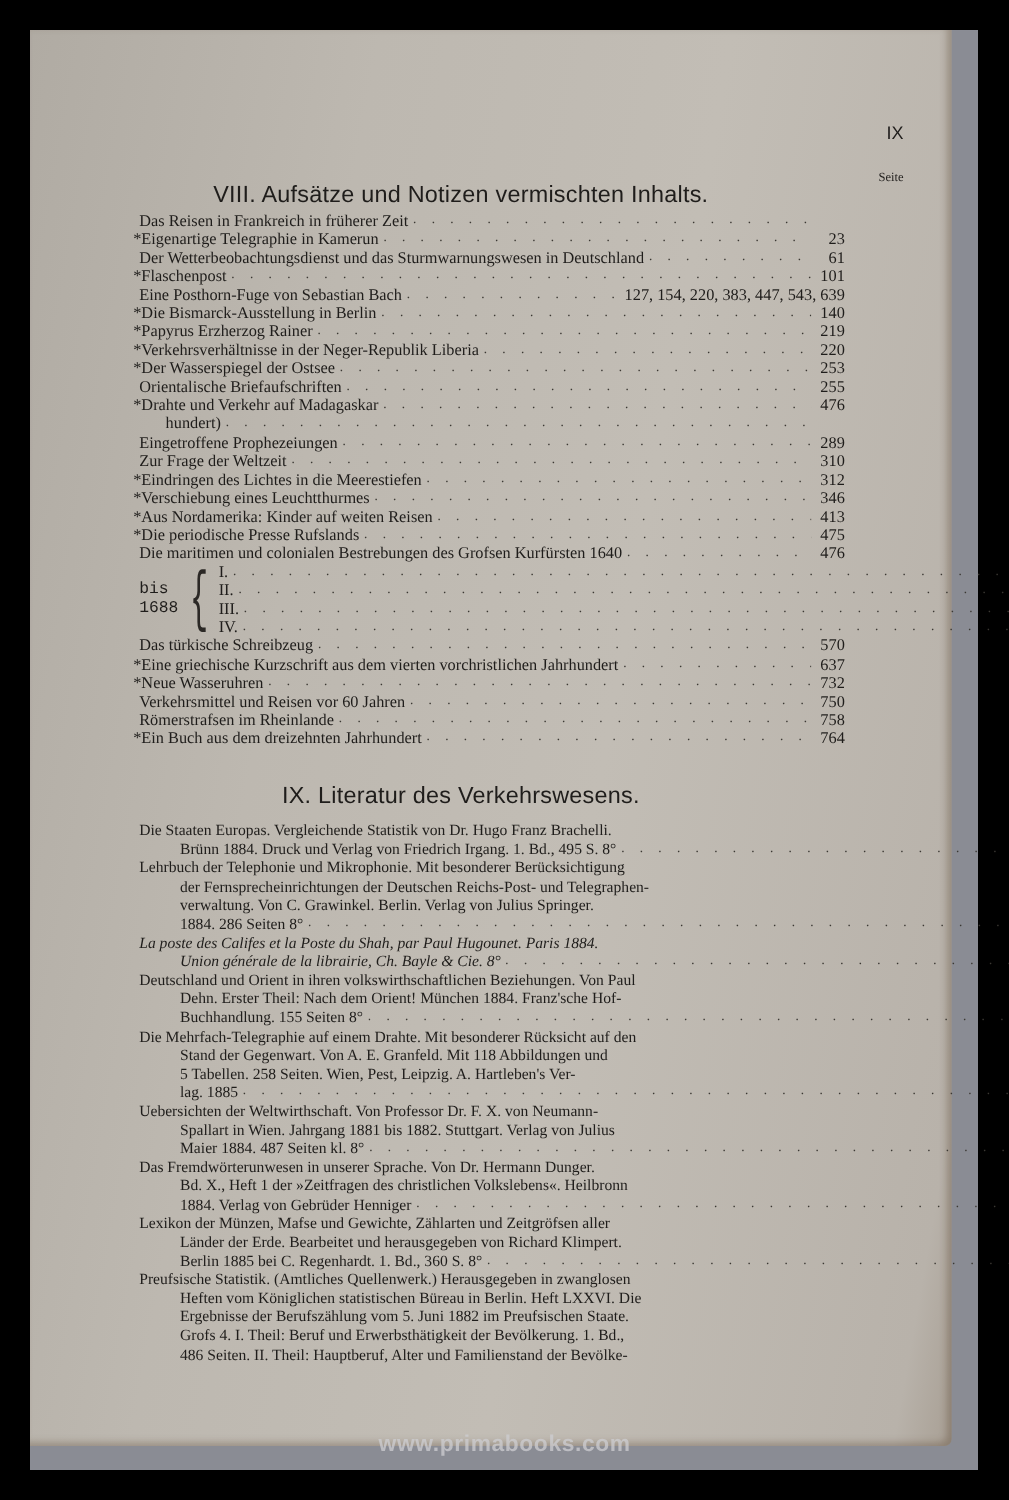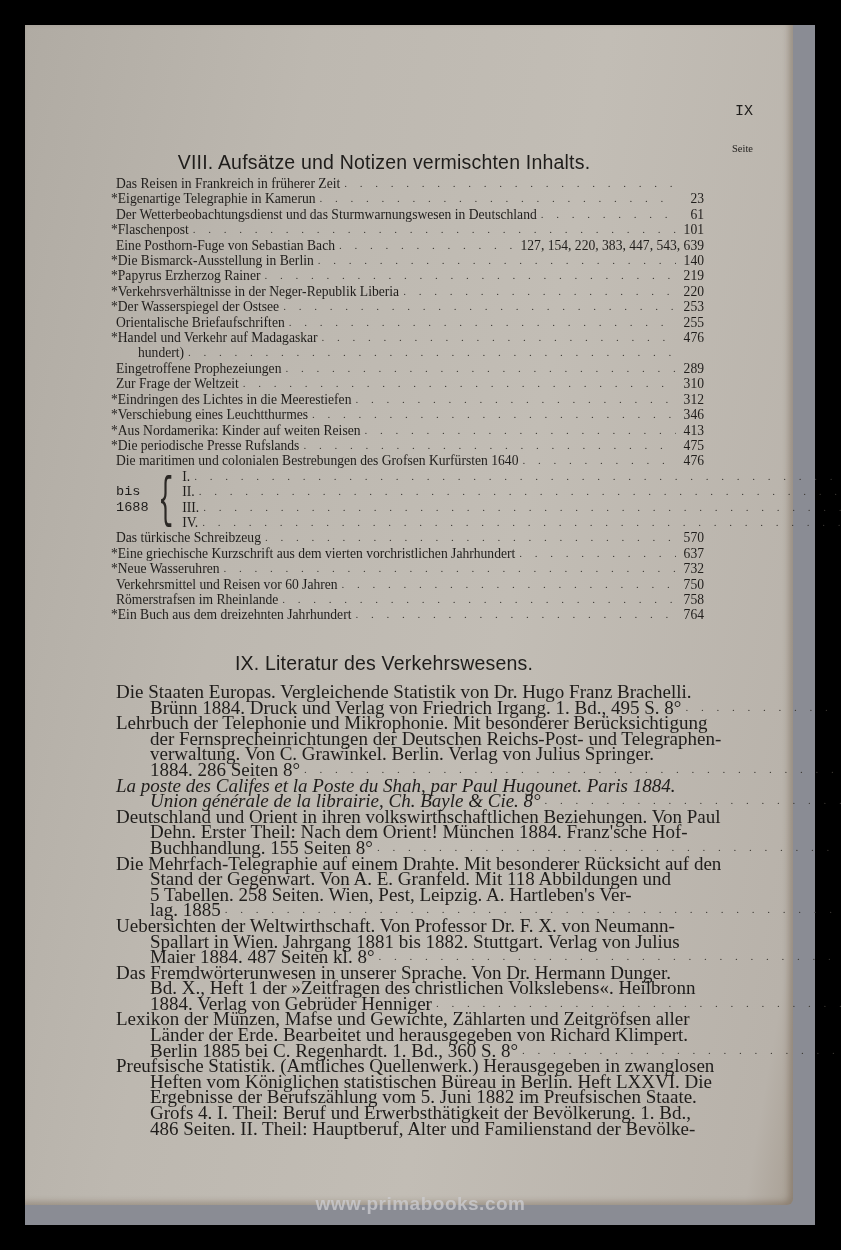--- a/index.html
+++ b/index.html
@@ -14,21 +14,21 @@
   }
   .paper {
     position: absolute; left: 25px; top: 25px; width: 768px; height: 1180px;
     background: linear-gradient(100deg, #b0aba3 0%, #bdb8b0 30%, #c2bdb5 60%, #b8b2aa 95%, #a89f94 100%);
     box-shadow: inset -4px -3px 6px rgba(90,70,50,0.35);
     border-bottom-right-radius: 6px;
   }
   .text { color: #1f1d1b; }
   .folio {
     position: absolute; right: 88px; top: 103px;
-    font-family: Liberation Mono, monospace; font-size: 15px;
+    font-family: Liberation Sans, sans-serif; font-size: 15px;
   }
   .seite-label {
     position: absolute; right: 88px; top: 143px;
     font-family: "Liberation Serif", serif; font-size: 10.5px;
   }
   .section-title {
     position: absolute; left: 0; width: 768px; text-align: center;
     font-family: "Liberation Sans", sans-serif; font-weight: normal;
     font-size: 19.5px; letter-spacing: 0.2px;
   }
@@ -51,21 +51,21 @@
   .bracket-block { position: relative; display: flex; }
   .bracket-left {
     width: 170px; display: flex; align-items: center; justify-content: space-between;
     padding-right: 4px;
     font-family: Liberation Mono, monospace;
   }
   .brace { font-size: 56px; line-height: 60px; transform: scaleX(0.45); margin-right: -4px; color: #2b2825; }
   .bracket-rows { flex: 1; }
   .lit {
     position: absolute; left: 116px; width: 588px;
-    font-family: "Liberation Serif", serif; font-size: 19px; line-height: 15.6px;
+    font-family: "Liberation Serif", serif; font-size: 13px; line-height: 15.6px;
   }
   .entry { display: flex; align-items: flex-end; margin-bottom: 0; }
   .entry .body { flex: 1; }
   .entry .ln { white-space: nowrap; text-align: justify; }
   .entry .ln.cont { padding-left: 34px; }
   .entry .ln.last { display: flex; }
   .entry .ln.last .t { flex: 0 0 auto; }
   .entry .ln.last .leader { flex: 1; overflow: hidden; margin-left: 4px; letter-spacing: 5px; font-size: 11px; color:#3b3833; }
   .entry .ln.last .leader::after { content: ". . . . . . . . . . . . . . . . . . . . . . . . . . . . . . . . . . . . . . . . . . . ."; }
   .entry .pg { width: 40px; text-align: right; flex: 0 0 auto; }
@@ -132,21 +132,21 @@
       <span class="title star">*Der Wasserspiegel der Ostsee</span>
       <span class="leader"></span>
       <span class="page">253</span>
     </div>
     <div class="row">
       <span class="title">Orientalische Briefaufschriften</span>
       <span class="leader"></span>
       <span class="page">255</span>
     </div>
     <div class="row">
-      <span class="title star">*Handel und Verkehr auf Madagaskar</span>
+      <span class="title star">*Drahte und Verkehr auf Madagaskar</span>
       <span class="leader"></span>
       <span class="page">476</span>
     </div>
     <div class="row indent">
       <span class="title">hundert)</span>
       <span class="leader"></span>
       <span class="page"></span>
     </div>
     <div class="row">
       <span class="title">Eingetroffene Prophezeiungen</span>

